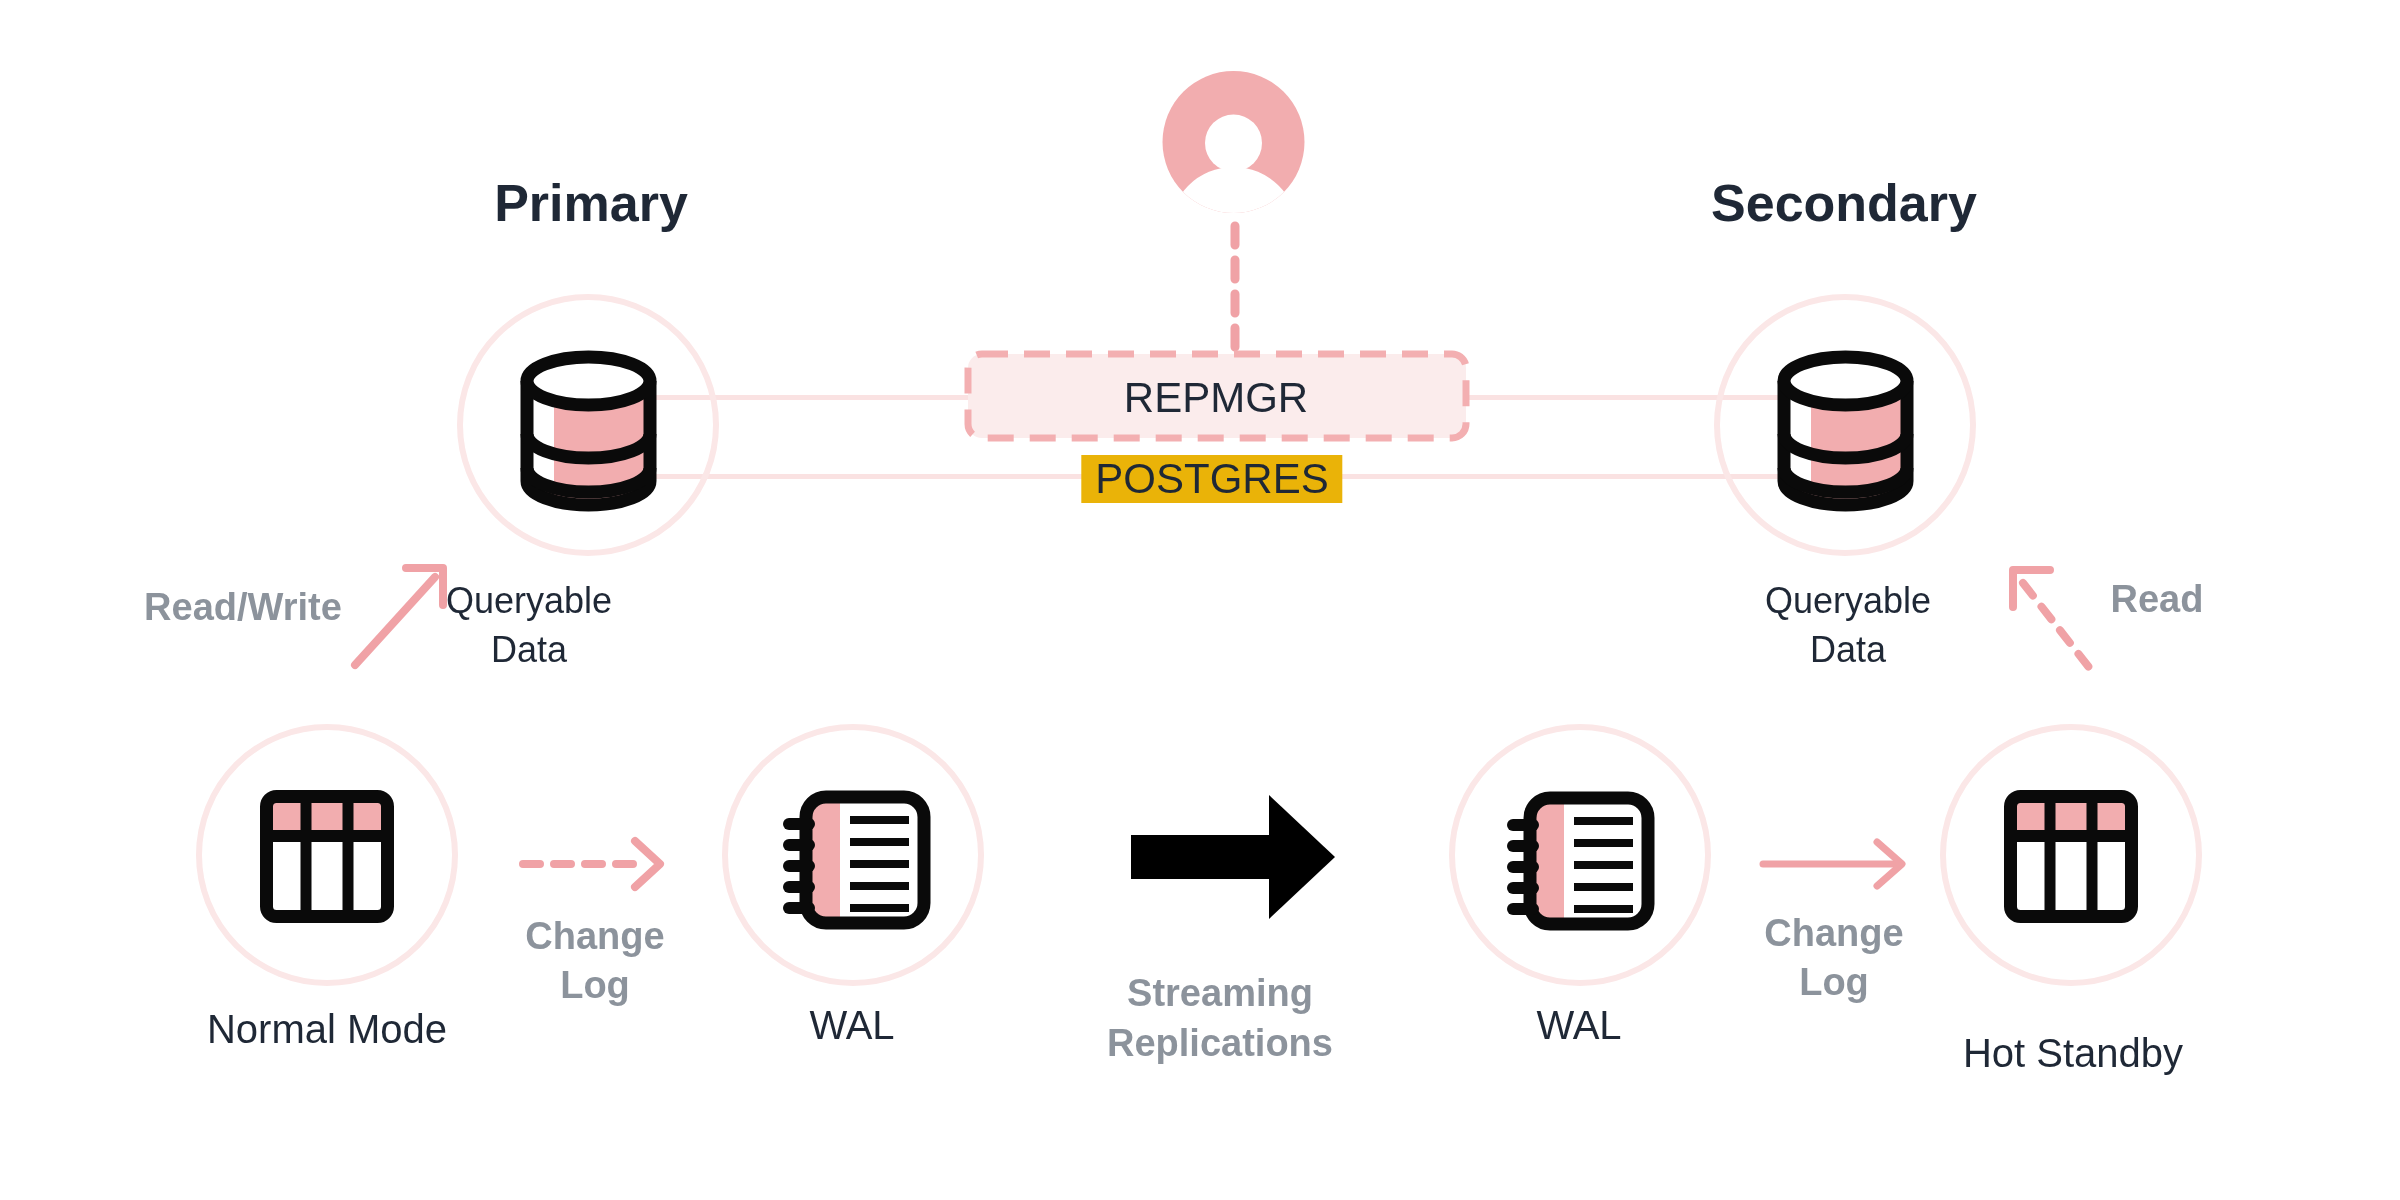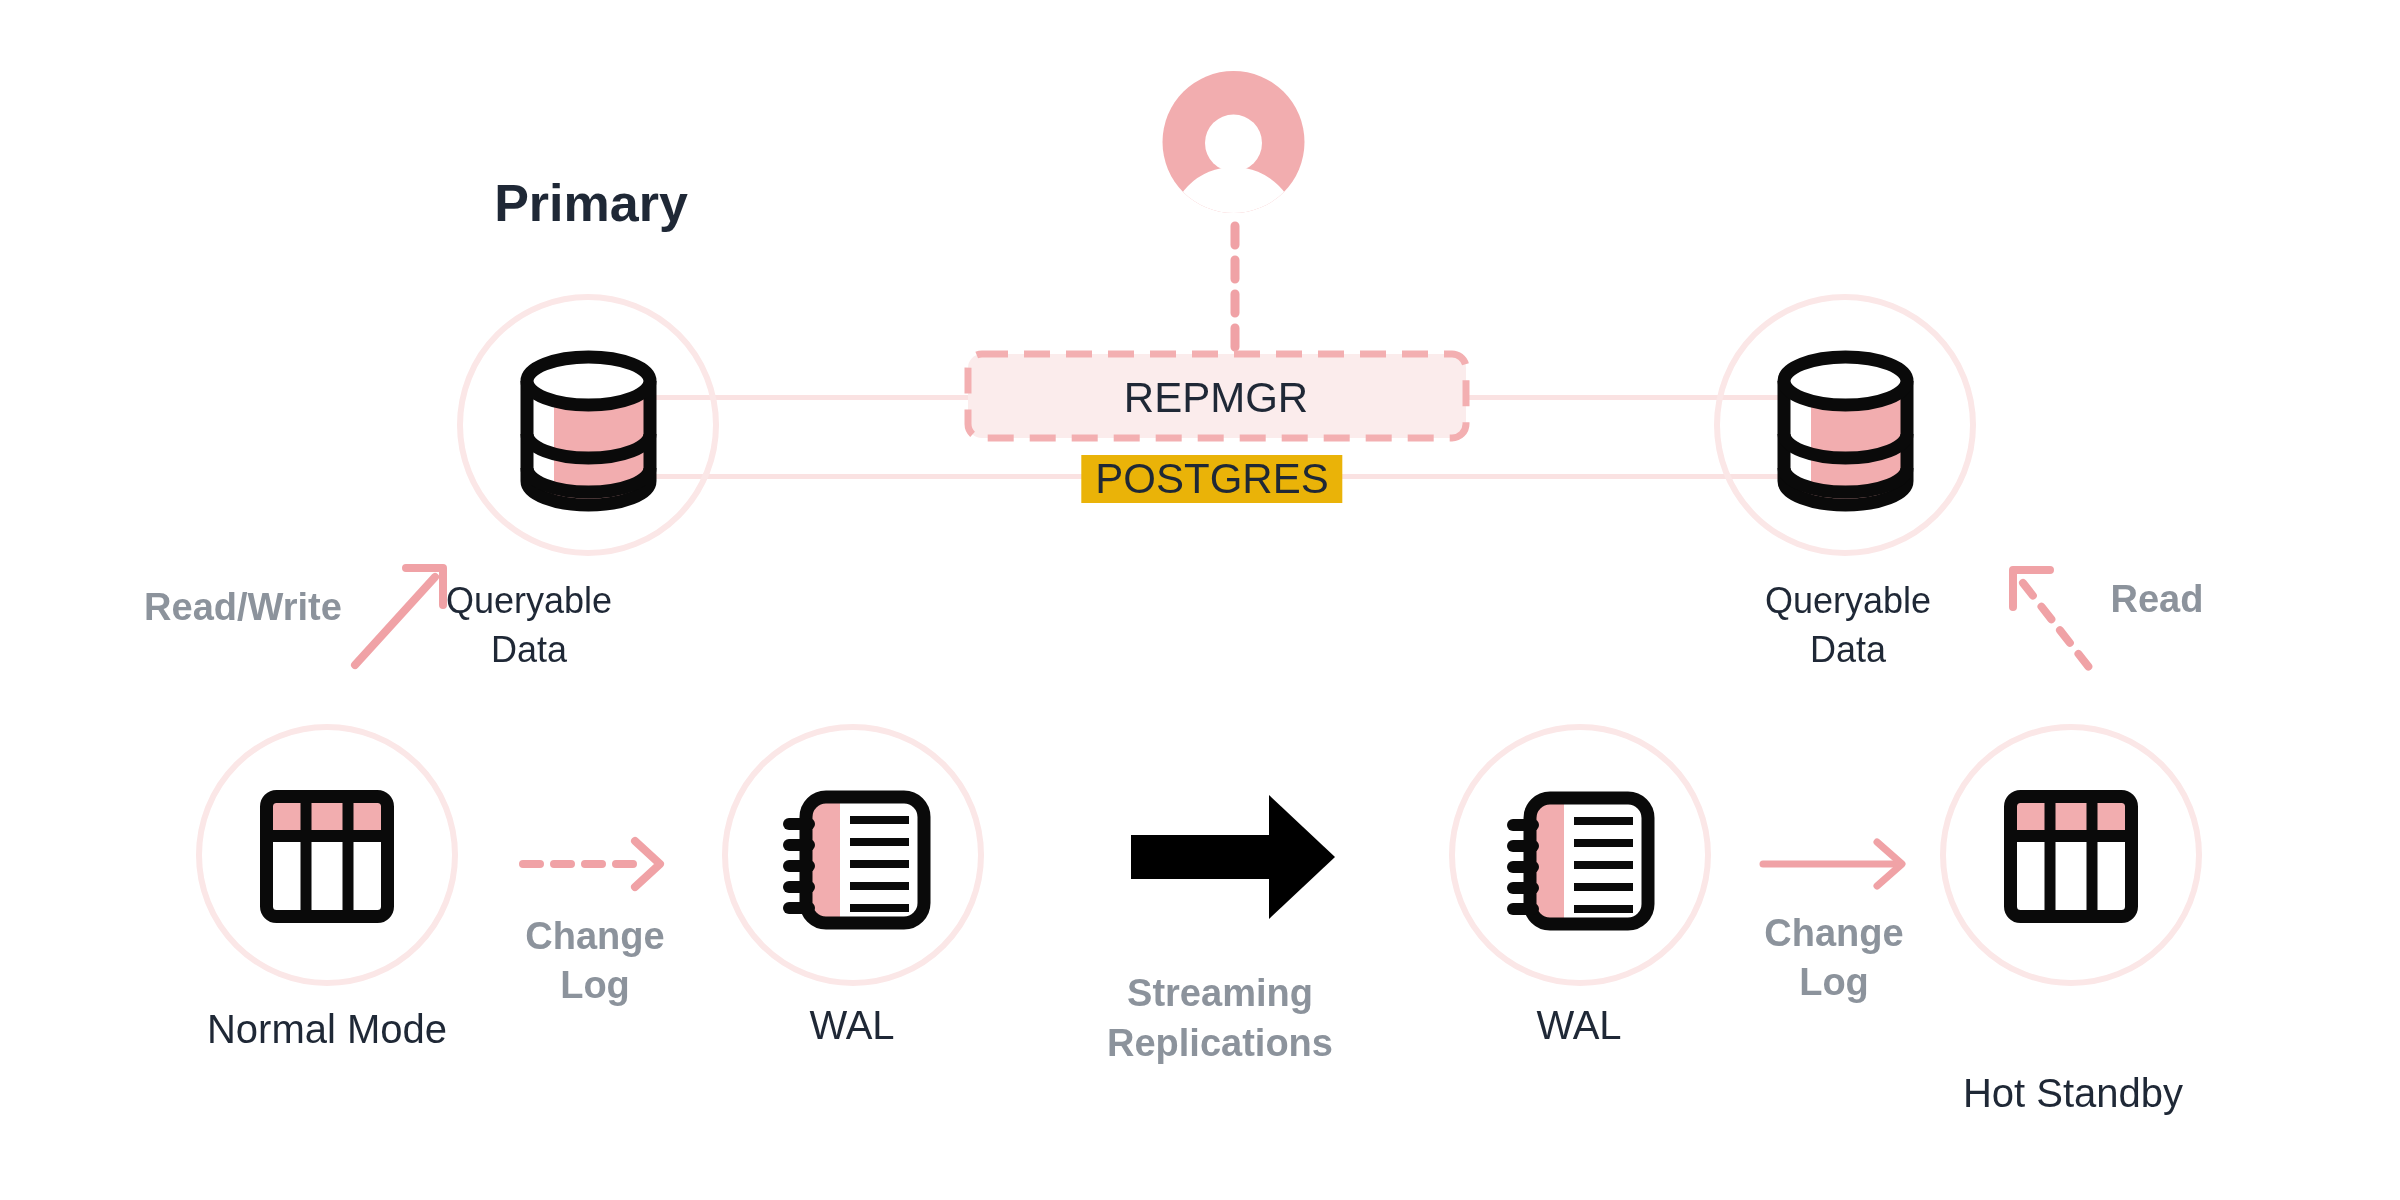--- a/index.html
+++ b/index.html
@@ -83,20 +83,21 @@
   </svg>
 
   <svg class="z3" style="left:960px;top:345px;" width="516" height="102" viewBox="0 0 516 102">
     <rect x="8" y="9" width="498" height="84" rx="14" class="repmgr-rect" stroke-width="7" stroke-dasharray="26 16"></rect>
   </svg>
   <div class="lbl navy fs42 z4" style="left:1216px;top:398px;">REPMGR</div>
 
   <div class="lbl navy fs42 postgres-mask" style="left:1212px;top:479px;">POSTGRES</div>
 
   <div class="lbl heading" style="left:591px;top:203px;text-align:center;">Primary</div>
+  <div class="lbl heading" style="left:1844px;top:203px;">Secondary</div>
 
   <svg class="z2" style="left:519px;top:349px;" width="139" height="165" viewBox="0 0 139 165">
     <defs>
         <clipPath id="dbcl">
           <path d="M8 32 V132 A61.5 24 0 0 0 131 132 V32 A61.5 24 0 0 0 8 32 Z"></path>
         </clipPath>
       </defs>
     <path class="fl-pink" d="M8 32 V132 A61.5 24 0 0 0 131 132 V32 A61.5 24 0 0 0 8 32 Z"></path>
     <rect x="8" y="32" width="27" height="105" fill="#fff" clip-path="url(#dbcl)"></rect>
     <path class="st-ink nf" stroke-width="13" d="M8 32 V132 A61.5 24 0 0 0 131 132 V32"></path>
@@ -228,17 +229,17 @@
     <div>Log</div>
   </div>
 
   <svg class="z2" style="left:2003px;top:789px;" width="136" height="135" viewBox="0 0 136 135">
     <rect x="9" y="9" width="118" height="38" class="fl-pink"></rect>
     <rect x="7.5" y="7.5" width="121" height="120" rx="10" fill="none" class="st-ink" stroke-width="13"></rect>
     <line x1="8" y1="47" x2="128" y2="47" class="st-ink" stroke-width="12"></line>
     <line x1="47" y1="9" x2="47" y2="126" class="st-ink" stroke-width="11"></line>
     <line x1="89" y1="9" x2="89" y2="126" class="st-ink" stroke-width="11"></line>
   </svg>
-  <div class="lbl navy fs40 lh50" style="left:2073px;top:1053px;margin-top:40px;">
+  <div class="lbl navy fs40 lh50" style="left:2073px;top:1053px;">
     <div>Hot Standby</div>
   </div>
 
 </div>
 
 </body></html>

